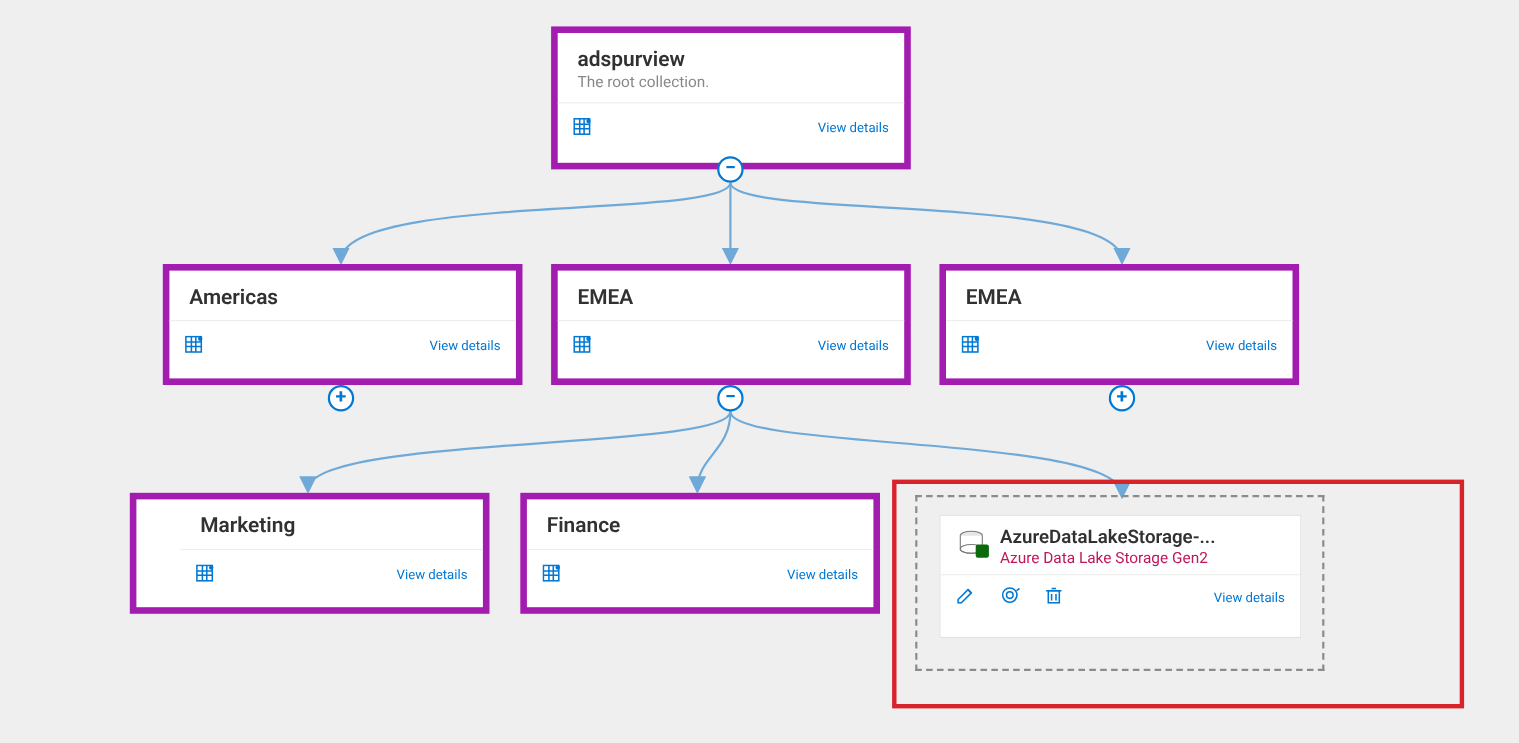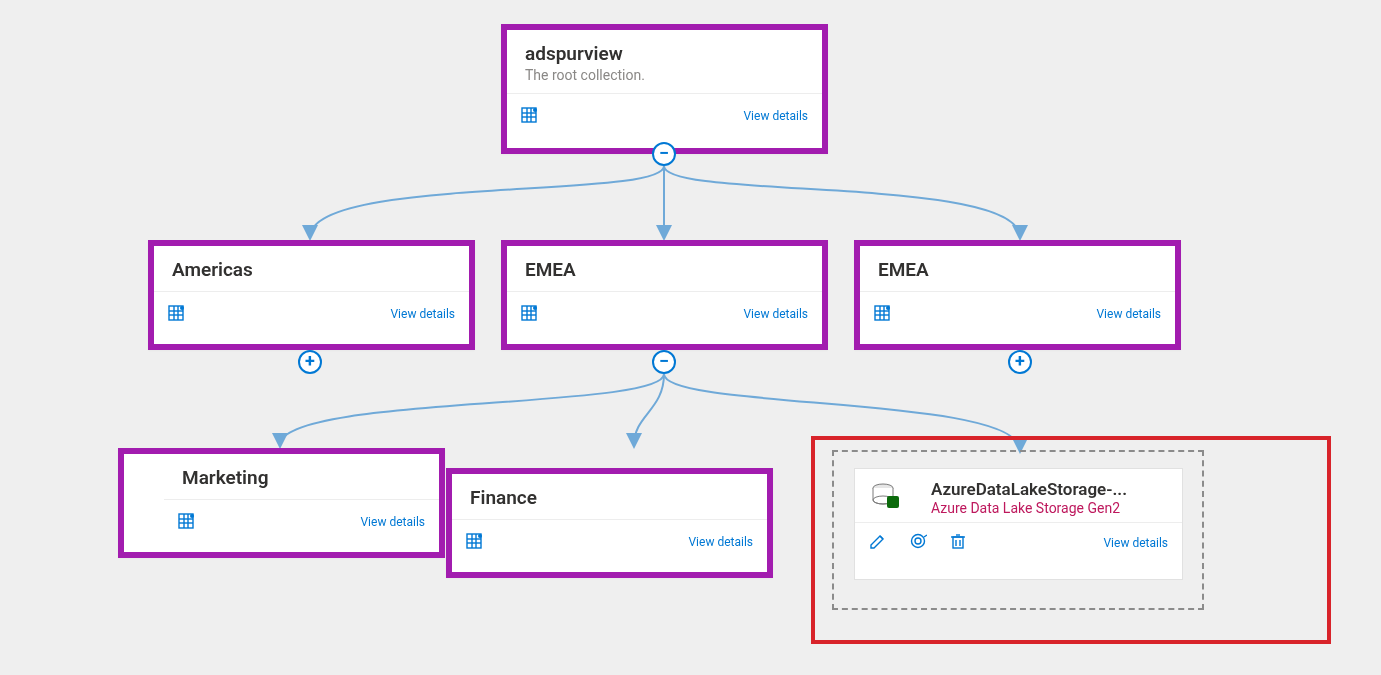--- a/index.html
+++ b/index.html
@@ -95,22 +95,21 @@
   }
   .source-card {
     position: absolute;
     background: #ffffff;
     border: 1px solid #e1e1e1;
     box-sizing: border-box;
   }
   .source-card .top {
     padding: 10px 14px 6px 14px;
     display: flex;
-    gap: 30px;
-    align-items: center;
+    gap: 8px;
   }
   .source-card .top .textcol { min-width: 0; }
   .source-card .title {
     font-size: 17px;
     font-weight: 600;
     color: #323130;
     white-space: nowrap;
     overflow: hidden;
     text-overflow: ellipsis;
   }
@@ -274,21 +273,21 @@
                 <line x1="10" y1="1" x2="10" y2="15"></line>
               </g>
               <circle cx="14" cy="3" r="2" fill="#0078d4"></circle>
             </svg>
         </span>
       </div>
       <span class="view-details">View details</span>
     </div>
   </div>
 
-  <div class="card" style="left:446px; top:448px; width:327px; height:110px;margin-top:20px;">
+  <div class="card" style="left:473px; top:448px; width:327px; height:110px;">
     <div class="top">
       <div class="title">Finance</div>
     </div>
     <div class="sep"></div>
     <div class="bar">
       <div class="left">
         <span class="grid-icon">
           <svg width="18" height="18" viewBox="0 0 18 18">
               <g stroke="#0078d4" stroke-width="1.4" fill="none">
                 <rect x="1" y="1" width="14" height="14"></rect>

